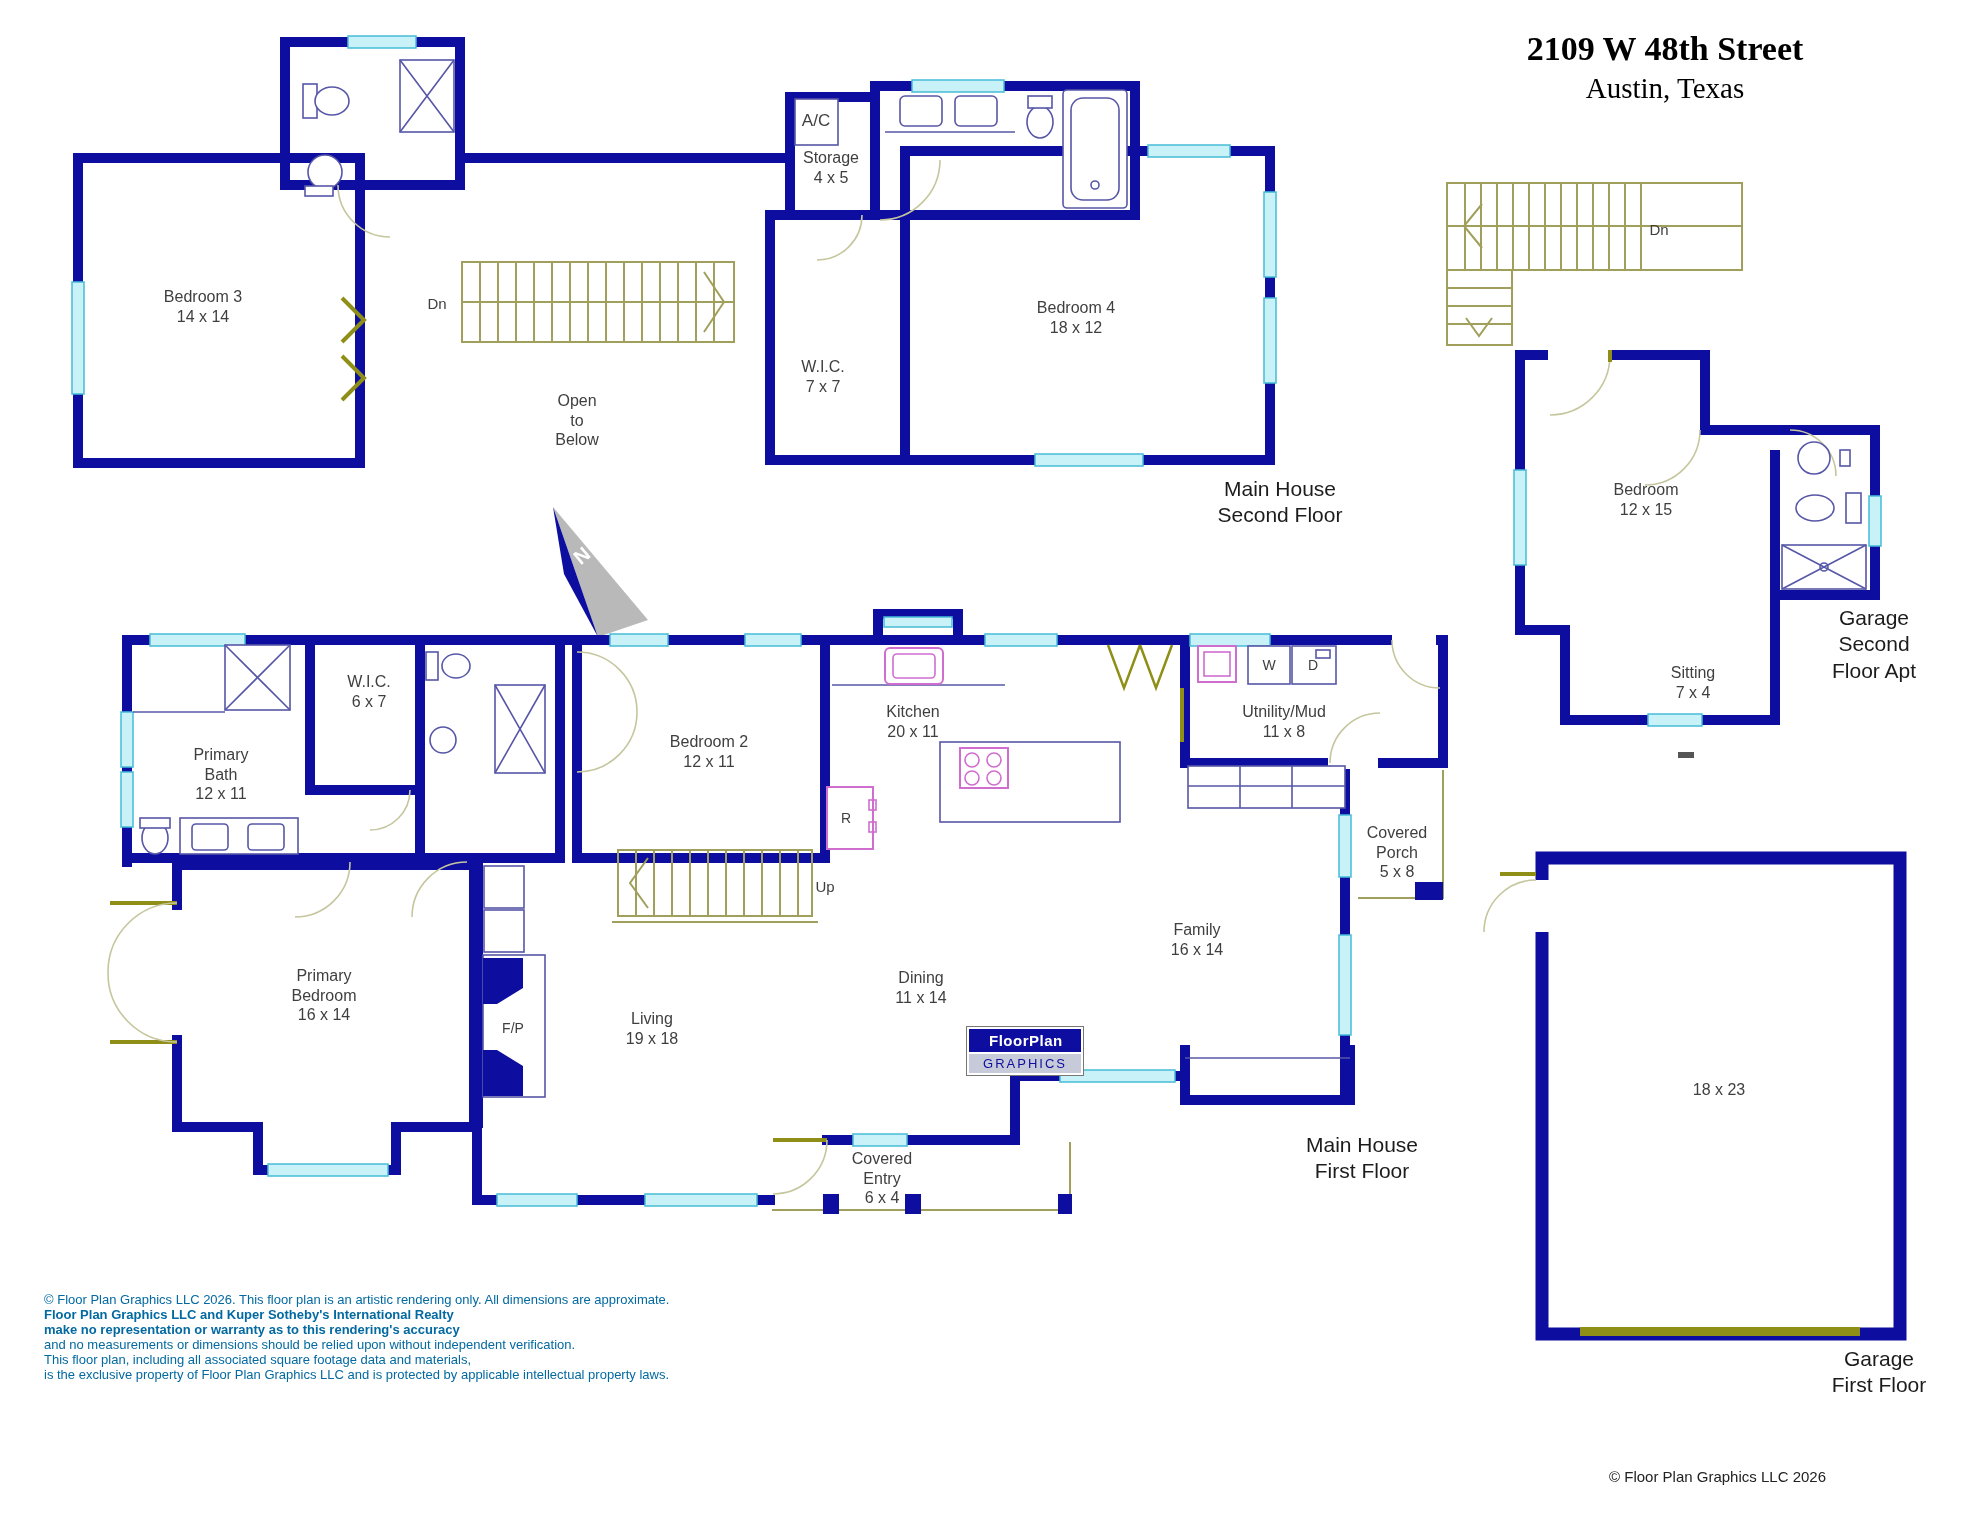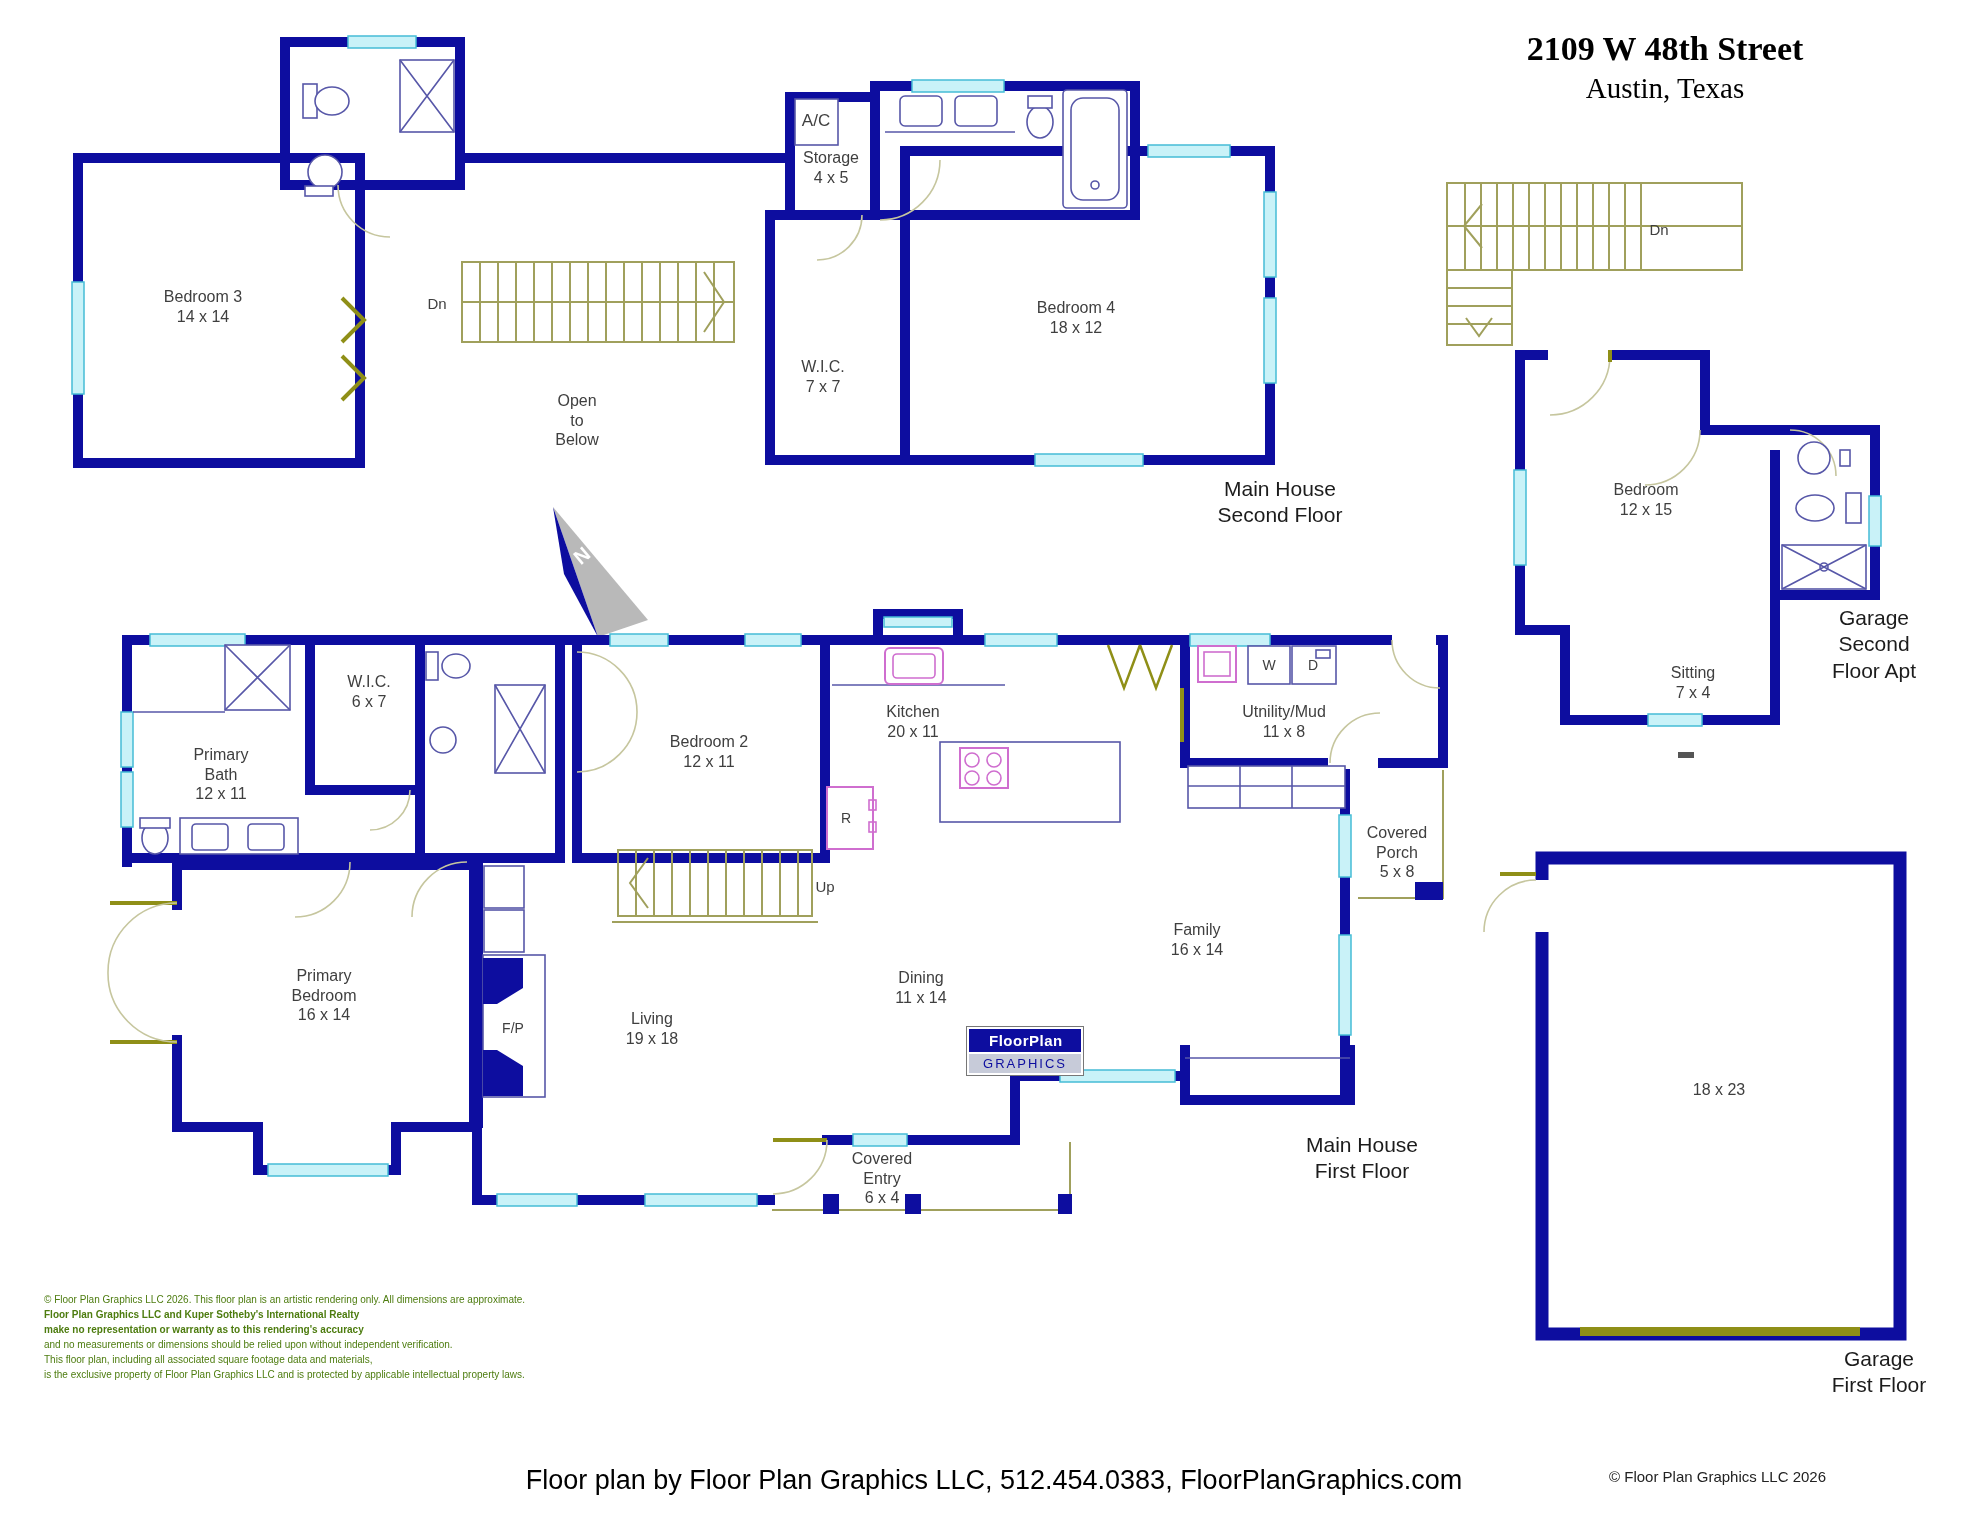--- a/index.html
+++ b/index.html
@@ -25,21 +25,21 @@
         font-size:16px;line-height:1.22;white-space:pre-line;}
   .room span{display:block;}
   .mark{position:absolute;transform:translate(-50%,-50%);color:#3f3f3f;font-size:14px;}
   .sec{position:absolute;transform:translate(-50%,-50%);text-align:center;color:#1c1c1c;
        font-size:21px;line-height:1.25;white-space:pre-line;}
   .title-block{position:absolute;left:1440px;top:30px;width:450px;text-align:center;color:#000;font-family:Liberation Serif, serif;}
   .title-line1{font-size:34px;font-weight:bold;}
   .title-line2{font-size:29px;margin-top:4px;}
   .north-n{position:absolute;left:582px;top:556px;color:#fff;font-weight:bold;font-size:20px;
            transform:translate(-50%,-50%) rotate(-40deg);}
-  .disclaimer{position:absolute;left:44px;top:1292px;font-size:10px;line-height:15px;color:#4d7c0f;}
+  .disclaimer{position:absolute;left:44px;top:1292px;font-size:13px;line-height:15px;color:#0369a1;}
   .disclaimer .b{font-weight:bold;}
   .marketing{position:absolute;left:0;top:1428px;width:1988px;text-align:center;font-size:27px;color:#000;}
   .credit{position:absolute;left:0;top:1465px;width:1988px;text-align:center;font-size:27px;color:#000;}
   .copyright{position:absolute;left:1448px;top:1468px;width:378px;text-align:right;font-size:15px;color:#222;}
   .logo{position:absolute;left:966px;top:1026px;width:118px;border:1px solid #777;background:#fff;padding:2px;box-sizing:border-box;}
   .logo-top{background:#0d0d9f;color:#fff;font-weight:bold;font-size:15px;text-align:center;padding:3px 20px;letter-spacing:.5px;}
   .logo-bot{background:#c7cbd9;color:#0d0d9f;font-weight:normal;font-size:13px;letter-spacing:2px;text-align:center;padding:2px;margin-top:2px;}
 </style>
 </head>
 <body>
@@ -321,16 +321,15 @@
 
 <div class="disclaimer">
   <div>© Floor Plan Graphics LLC 2026. This floor plan is an artistic rendering only. All dimensions are approximate.</div>
   <div class="b">Floor Plan Graphics LLC and Kuper Sotheby's International Realty</div>
   <div class="b">make no representation or warranty as to this rendering's accuracy</div>
   <div>and no measurements or dimensions should be relied upon without independent verification.</div>
   <div>This floor plan, including all associated square footage data and materials,</div>
   <div>is the exclusive property of Floor Plan Graphics LLC and is protected by applicable intellectual property laws.</div>
 </div>
 
-<div class="credit">Floor plan by Floor Plan Graphics LLC, 512.454.0383, FloorPlanGraphics.com</div>
 <div class="copyright">© Floor Plan Graphics LLC 2026</div>
 
 </div>
 
 </body></html>

